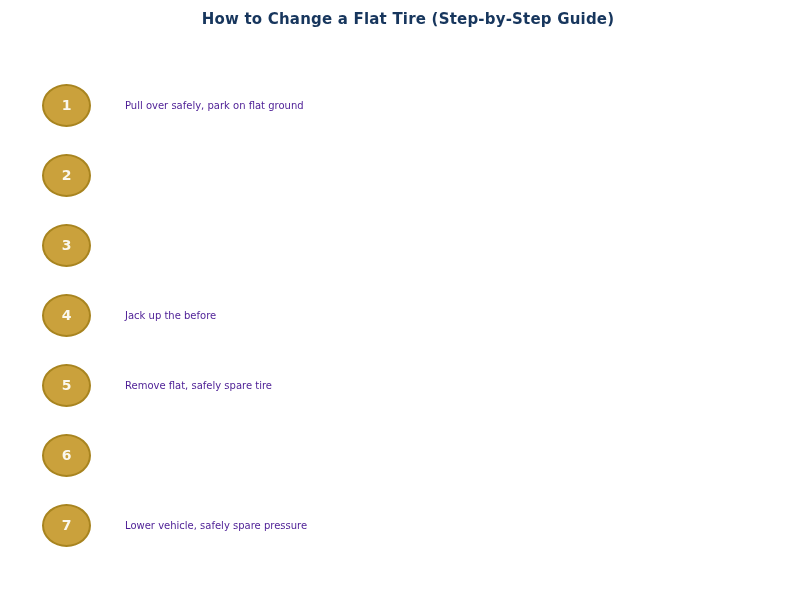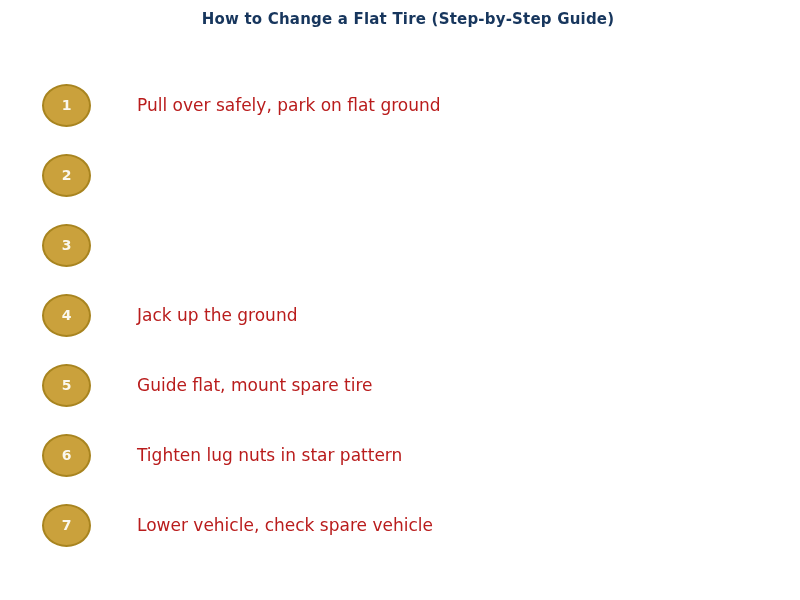--- a/index.html
+++ b/index.html
@@ -53,23 +53,23 @@
     align-items: center;
     justify-content: center;
   }
   .badge .num {
     font-size: 14px;
     font-weight: bold;
     color: #faf8ef;
     line-height: 1;
   }
   .label {
-    margin-left: 46px;
-    font-size: 17px;
-    color: #b91c1c;
+    margin-left: 34px;
+    font-size: 10px;
+    color: #4c1d95;
     white-space: nowrap;
   }
   
   .step:nth-child(1) { top: 83px; }
   .step:nth-child(2) { top: 153px; }
   .step:nth-child(3) { top: 223px; }
   .step:nth-child(4) { top: 293px; }
   .step:nth-child(5) { top: 363px; }
   .step:nth-child(6) { top: 433px; }
   .step:nth-child(7) { top: 503px; }
@@ -94,34 +94,33 @@
     </div>
     <div class="step">
       <span class="badge">
         <span class="num">3</span>
       </span>
     </div>
     <div class="step">
       <span class="badge">
         <span class="num">4</span>
       </span>
-      <span class="label">Jack up the ground</span>
+      <span class="label">Jack up the before</span>
     </div>
     <div class="step">
       <span class="badge">
         <span class="num">5</span>
       </span>
-      <span class="label">Guide flat, mount spare tire</span>
+      <span class="label">Remove flat, safely spare tire</span>
     </div>
     <div class="step">
       <span class="badge">
         <span class="num">6</span>
       </span>
-      <span class="label">Tighten lug nuts in star pattern</span>
     </div>
     <div class="step">
       <span class="badge">
         <span class="num">7</span>
       </span>
-      <span class="label">Lower vehicle, check spare vehicle</span>
+      <span class="label">Lower vehicle, safely spare pressure</span>
     </div>
   </div>
 </div>
 
 </body></html>

